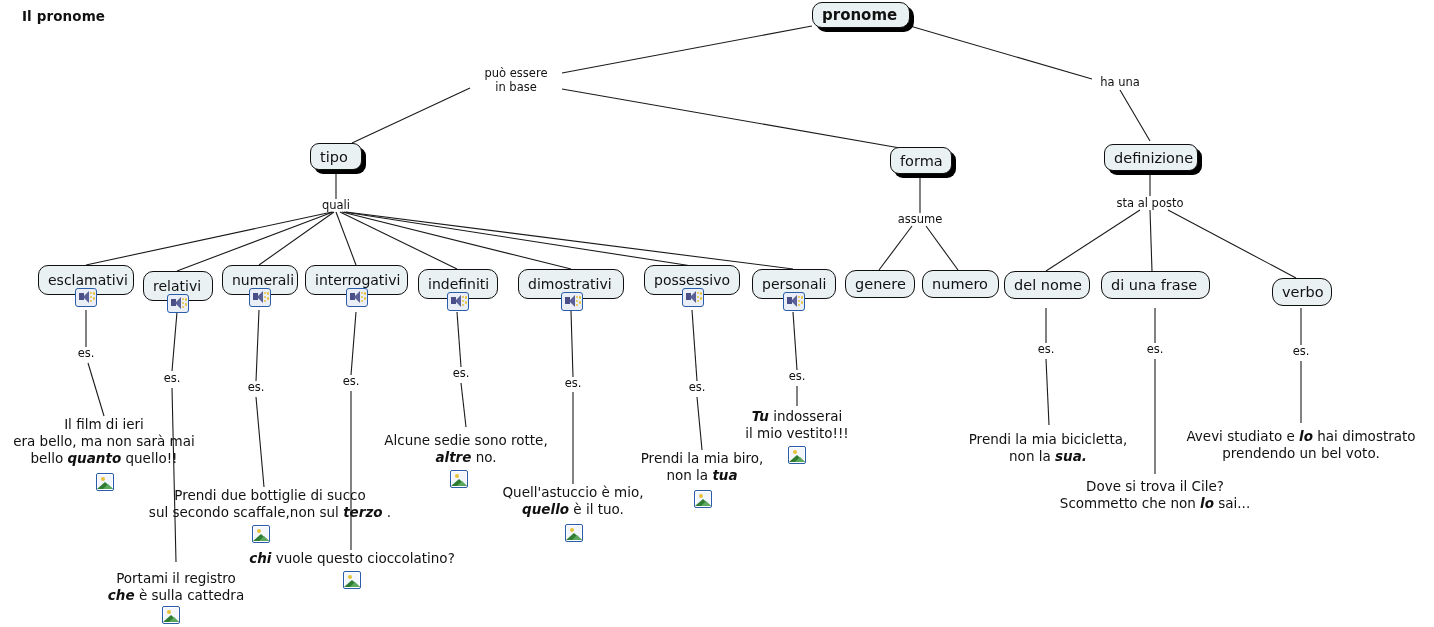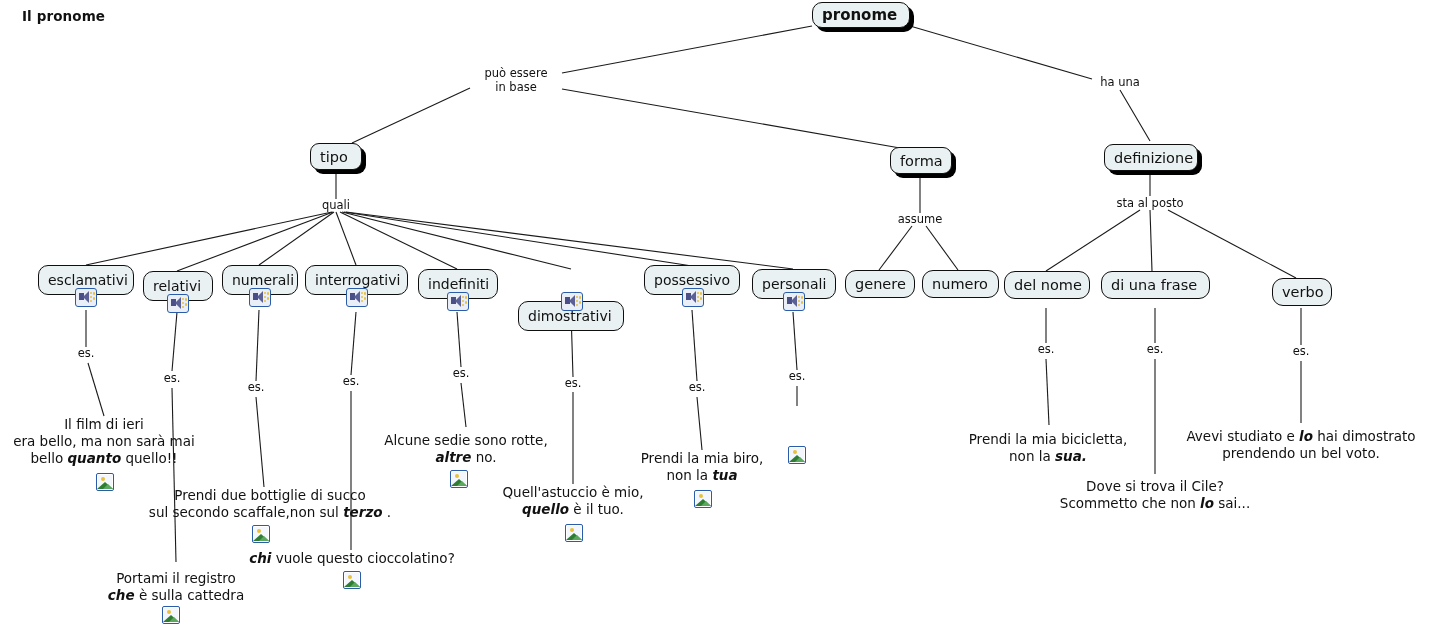--- a/index.html
+++ b/index.html
@@ -237,21 +237,21 @@
   <div class="spk" style="left:447px;top:292px;">
     <span class="body"></span>
     <span class="cone"></span>
     <span class="w w1"></span>
     <span class="w w2"></span>
     <span class="w w3"></span>
     <span class="w w4"></span>
     <span class="w w5"></span>
   </div>
 
-  <div class="node leaf" style="left:518px;top:269px;width:106px;height:30px;margin-top:32px;">
+  <div class="node leaf" style="left:518px;top:269px;width:106px;height:30px;">
     <span>dimostrativi</span>
   </div>
   <div class="spk" style="left:561px;top:292px;">
     <span class="body"></span>
     <span class="cone"></span>
     <span class="w w1"></span>
     <span class="w w2"></span>
     <span class="w w3"></span>
     <span class="w w4"></span>
     <span class="w w5"></span>
@@ -391,20 +391,24 @@
     <div>Prendi la mia biro,</div>
     <div><span>non la </span><b>tua</b><span></span></div>
   </div>
   <div class="pic" style="left:694px;top:490px;">
     <span class="sky"></span>
     <span class="sun"></span>
     <span class="hill"></span>
     <span class="hill2"></span>
   </div>
 
+  <div class="ex" style="left:697px;top:408px;width:200px;">
+    <div><span></span><b>Tu</b><span> indosserai</span></div>
+    <div>il mio vestito!!!</div>
+  </div>
   <div class="pic" style="left:788px;top:446px;">
     <span class="sky"></span>
     <span class="sun"></span>
     <span class="hill"></span>
     <span class="hill2"></span>
   </div>
 
   <div class="ex" style="left:948px;top:431px;width:200px;">
     <div>Prendi la mia bicicletta,</div>
     <div><span>non la </span><b>sua.</b><span></span></div>

